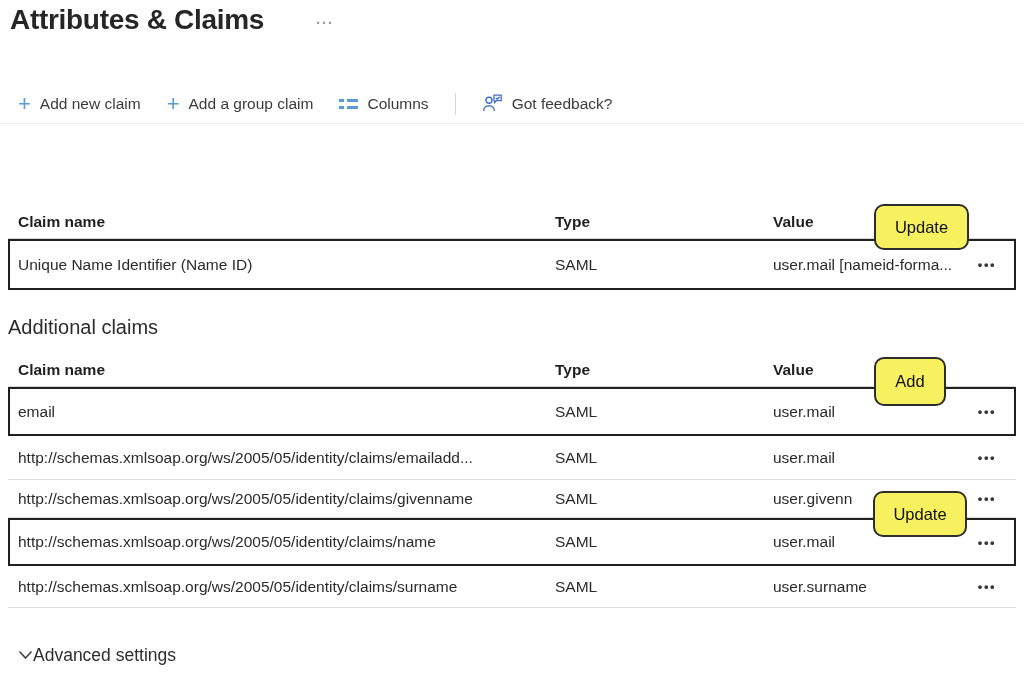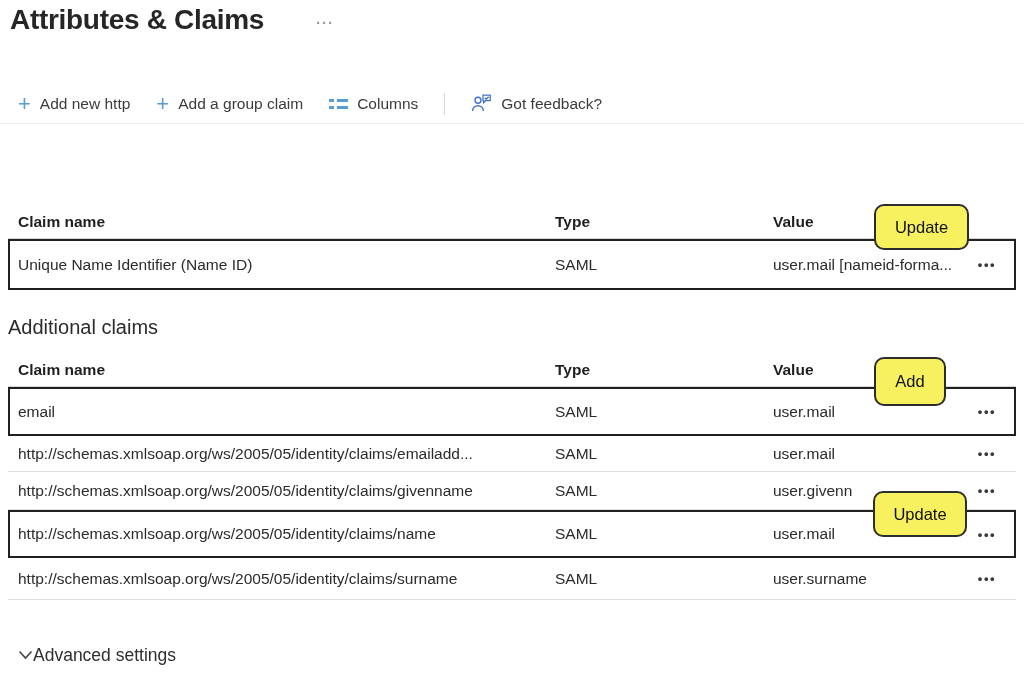--- a/index.html
+++ b/index.html
@@ -41,21 +41,21 @@
         background:#fff;cursor:default;}
   .trow span{padding-left:10px;white-space:nowrap;overflow:hidden;}
   .trow.highlighted{border:2px solid #202020;}
   .trow.highlighted span{padding-left:8px;}
   .c-menu{justify-self:end;padding-right:20px;font-size:13px;letter-spacing:1.5px;font-weight:700;
           color:#3a3a3a;cursor:pointer;}
   .trow.highlighted .c-menu{padding-right:18px;}
   
   #required-table .trow{height:51px;}
   #additional-table .trow:nth-child(1){height:49px;}
-  #additional-table .trow:nth-child(2){height:36px;}
+  #additional-table .trow:nth-child(2){height:44px;}
   #additional-table .trow:nth-child(3){height:38px;}
   #additional-table .trow:nth-child(4){height:48px;}
   #additional-table .trow:nth-child(5){height:42px;}
 
   
   .advanced{position:absolute;left:18px;top:640px;display:flex;align-items:center;
             height:30px;cursor:pointer;}
   .advanced .label{font-size:17.5px;color:#2e2e2e;}
 
   
@@ -67,21 +67,21 @@
 <body>
 
 <div class="page">
 
   <h1 class="page-title">Attributes &amp; Claims</h1>
   <span class="title-more">···</span>
 
   <div class="toolbar">
     <button class="tb-item">
       <span class="plus">+</span>
-      <span>Add new http</span>
+      <span>Add new claim</span>
     </button>
     <button class="tb-item">
       <span class="plus">+</span>
       <span>Add a group claim</span>
     </button>
     <button class="tb-item">
       <span class="columns-icon">
         <span class="crow">
             <span class="dot"></span>
             <span class="bar"></span>

